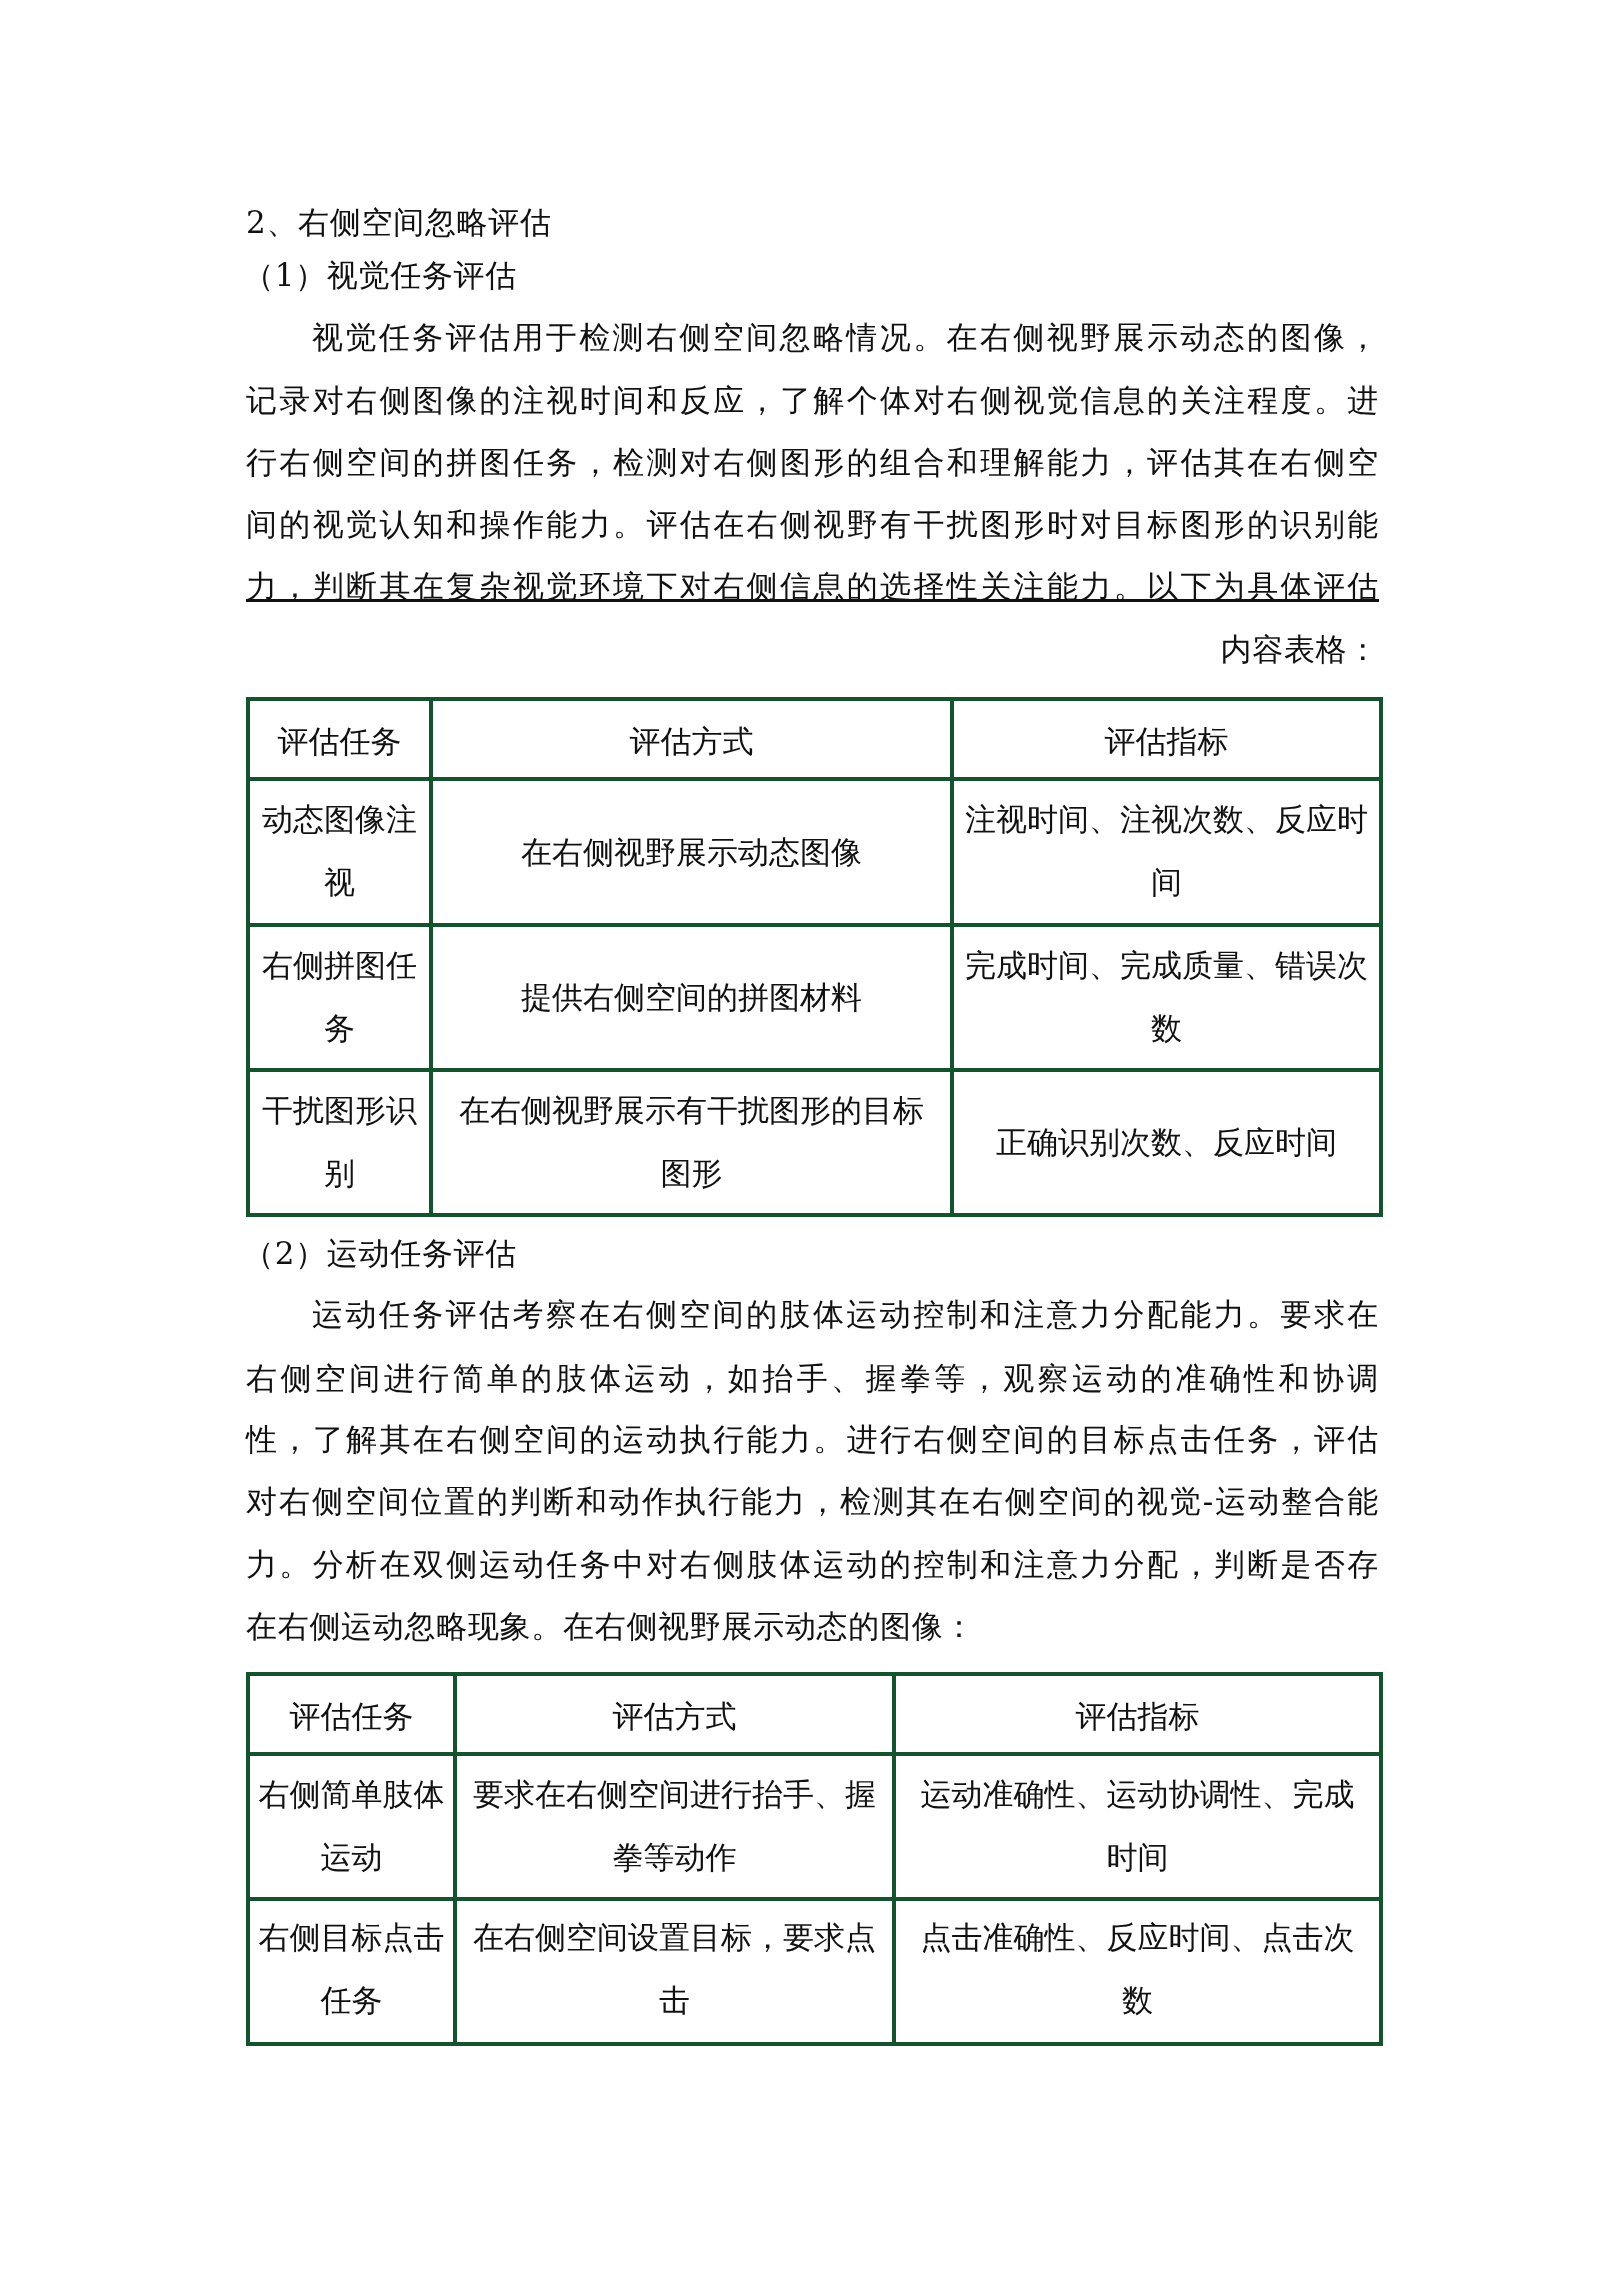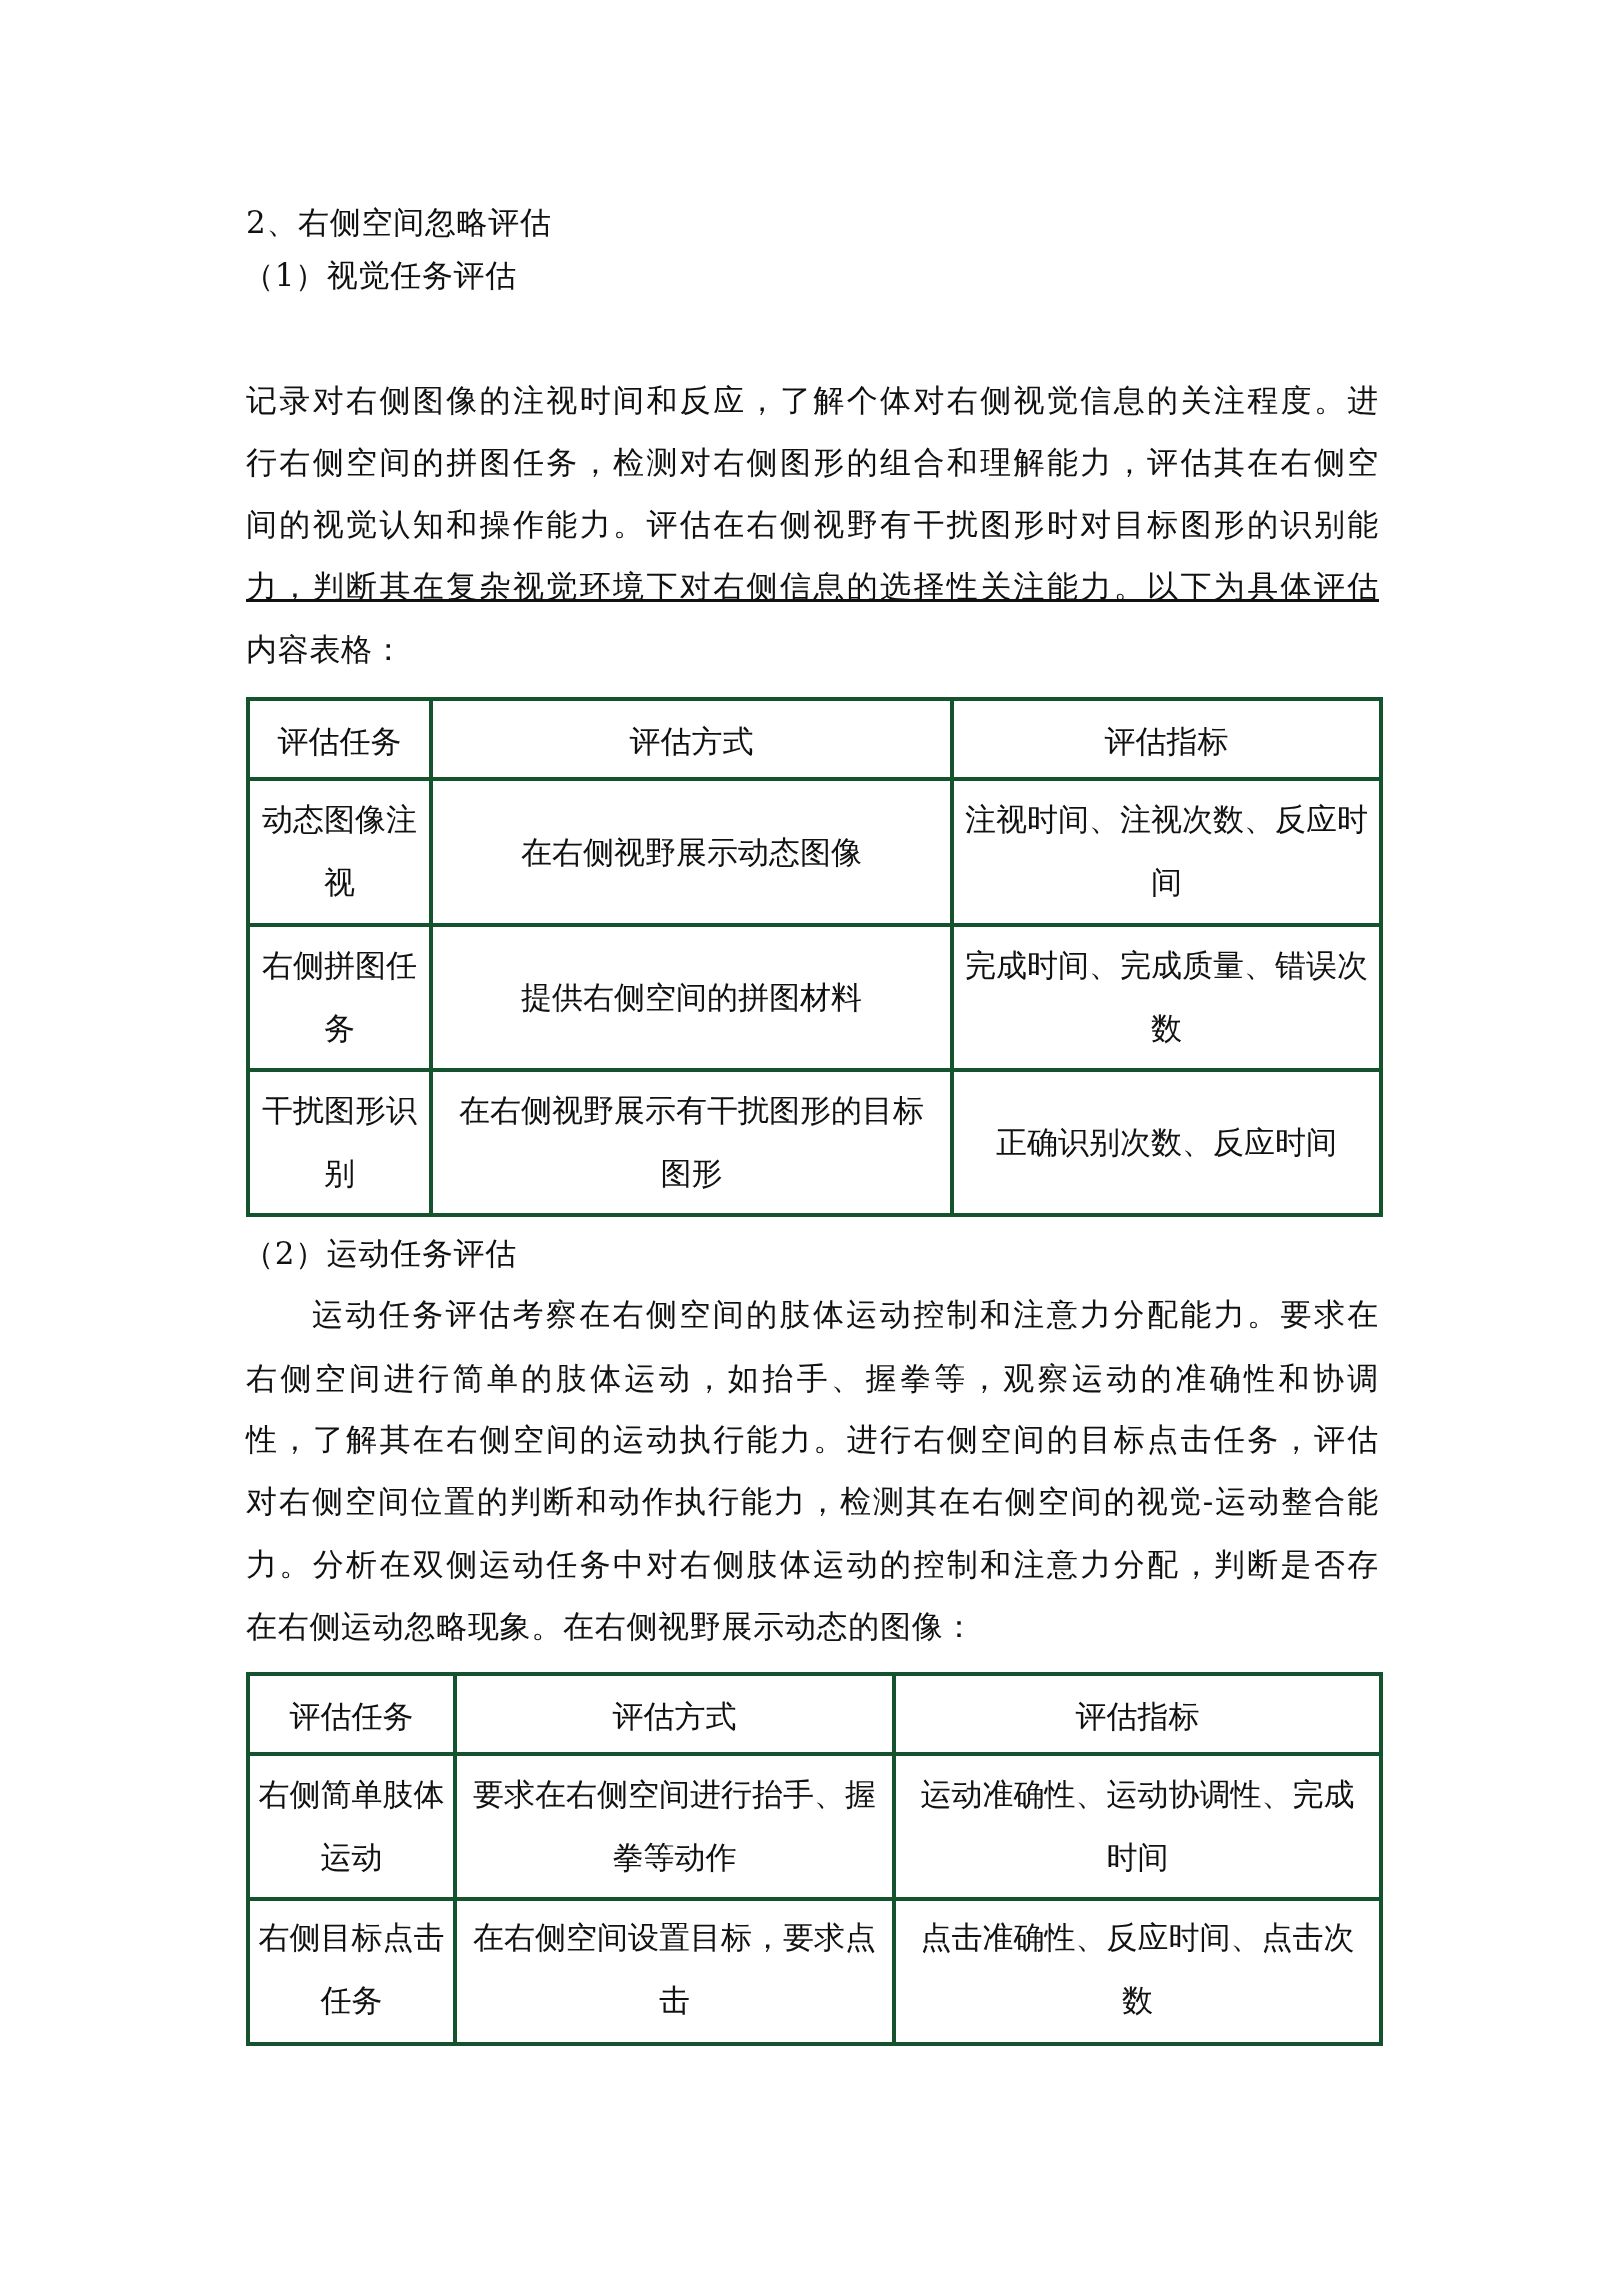--- a/index.html
+++ b/index.html
@@ -21,25 +21,26 @@
 </style>
 </head>
 <body>
 
 <div class="page">
 
   <div class="line heading" style="top:191px;">2、右侧空间忽略评估</div>
 
   <div class="line heading" style="top:244px; left:243px;">（1）视觉任务评估</div>
 
+  <div class="line indent justify" style="top:306px;">视觉任务评估用于检测右侧空间忽略情况。在右侧视野展示动态的图像，</div>
   <div class="line justify" style="top:369px;">记录对右侧图像的注视时间和反应，了解个体对右侧视觉信息的关注程度。进</div>
   <div class="line justify" style="top:431px;">行右侧空间的拼图任务，检测对右侧图形的组合和理解能力，评估其在右侧空</div>
   <div class="line justify" style="top:493px;">间的视觉认知和操作能力。评估在右侧视野有干扰图形时对目标图形的识别能</div>
   <div class="line justify" style="top:555px;text-decoration:underline;">力，判断其在复杂视觉环境下对右侧信息的选择性关注能力。以下为具体评估</div>
-  <div class="line" style="top:618px;">内容表格：</div>
+  <div class="line" style="top:618px;text-align:right;">内容表格：</div>
 
   <table class="grid" style="top:697px;">
     <colgroup>
       <col style="width:183px;">
       <col style="width:521px;">
       <col style="width:429px;">
     </colgroup>
     <tbody>
         <tr class="head" style="height:80px;">
       <th>评估任务</th>

